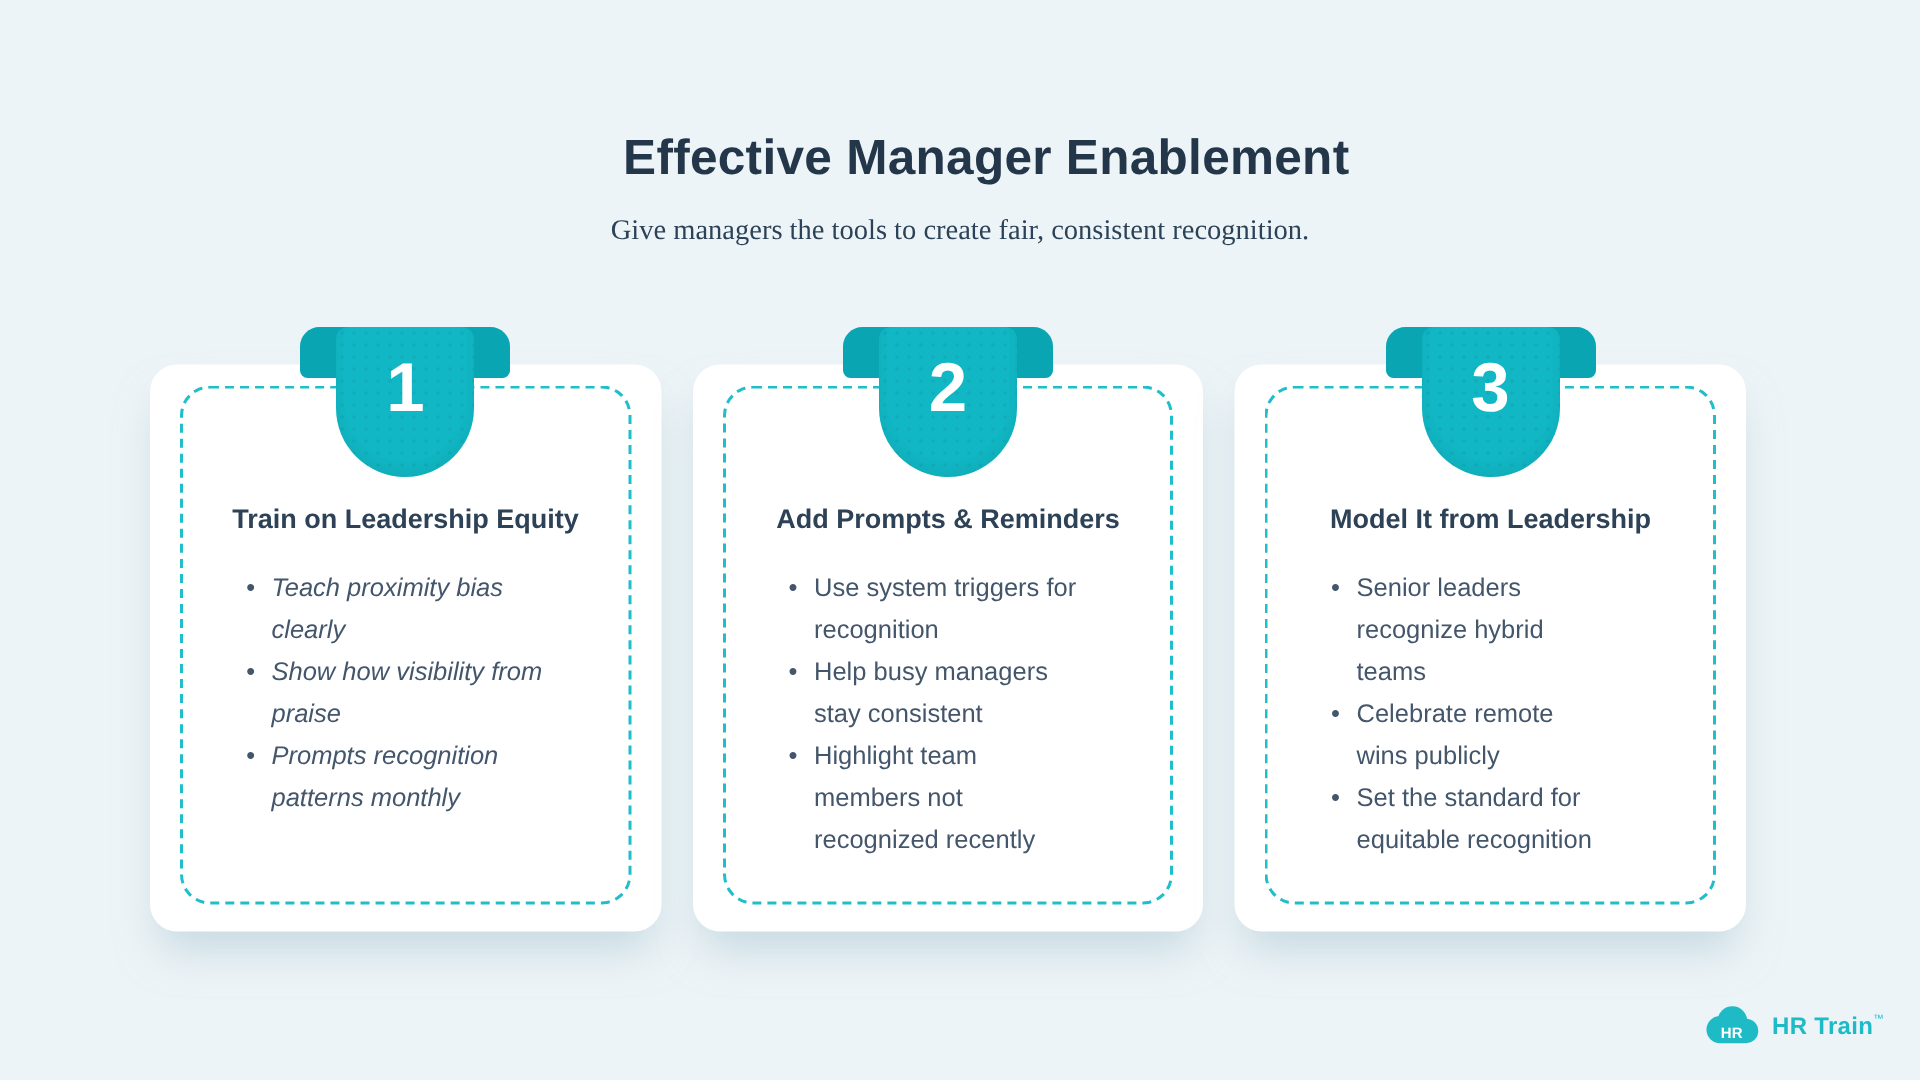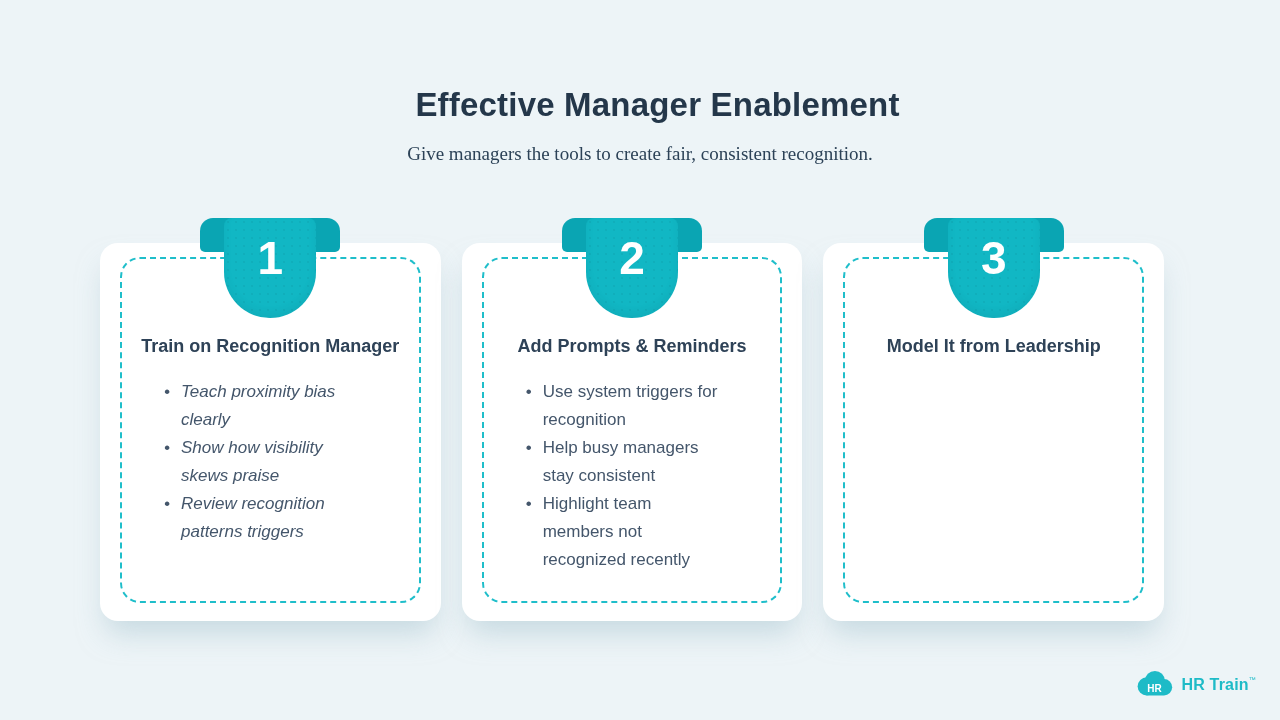--- a/index.html
+++ b/index.html
@@ -157,25 +157,25 @@
   <div class="cards">
 
     <div class="card">
       <div class="card-dash"></div>
       <div class="badge">
         <div class="badge-fold left"></div>
         <div class="badge-fold right"></div>
         <div class="badge-main"></div>
         <div class="badge-number">1</div>
       </div>
-      <h2 class="card-title">Train on Recognition Manager</h2>
+      <h2 class="card-title">Train on Leadership Equity</h2>
       <ul class="bullets">
           <li>Teach proximity bias clearly</li>
-          <li>Show how visibility skews praise</li>
-          <li>Review recognition patterns triggers</li>
+          <li>Show how visibility from praise</li>
+          <li>Prompts recognition patterns monthly</li>
         </ul>
     </div>
 
     <div class="card">
       <div class="card-dash"></div>
       <div class="badge">
         <div class="badge-fold left"></div>
         <div class="badge-fold right"></div>
         <div class="badge-main"></div>
         <div class="badge-number">2</div>
@@ -190,20 +190,25 @@
 
     <div class="card">
       <div class="card-dash"></div>
       <div class="badge">
         <div class="badge-fold left"></div>
         <div class="badge-fold right"></div>
         <div class="badge-main"></div>
         <div class="badge-number">3</div>
       </div>
       <h2 class="card-title">Model It from Leadership</h2>
+      <ul class="bullets">
+          <li>Senior leaders recognize hybrid teams</li>
+          <li>Celebrate remote wins publicly</li>
+          <li>Set the standard for equitable recognition</li>
+        </ul>
     </div>
 
   </div>
 
   <div class="brand">
     <span class="brand-cloud">
       <svg width="40" height="30" viewBox="0 0 44 33" xmlns="http://www.w3.org/2000/svg">
         <g fill="#1ebbc7">
           <circle cx="14" cy="18" r="10"></circle>
           <circle cx="23" cy="12" r="11"></circle>

